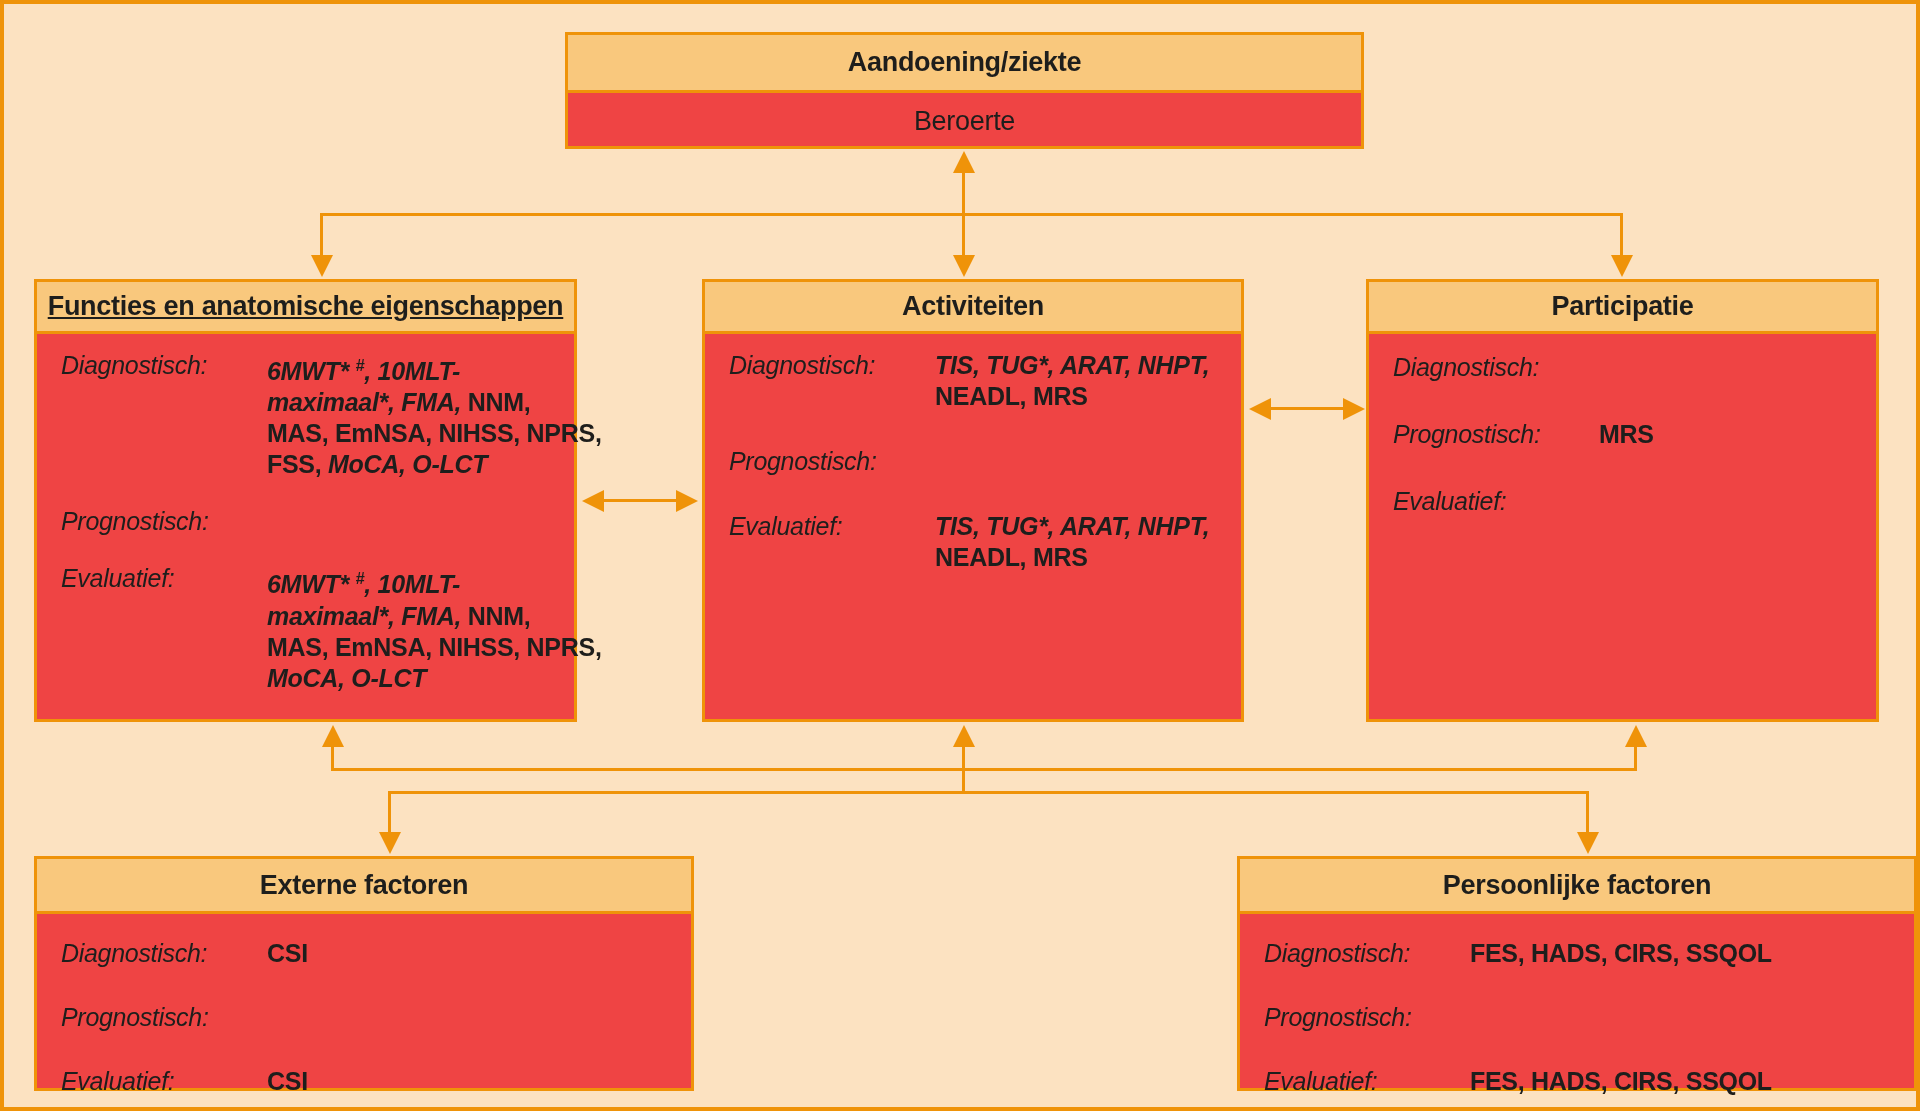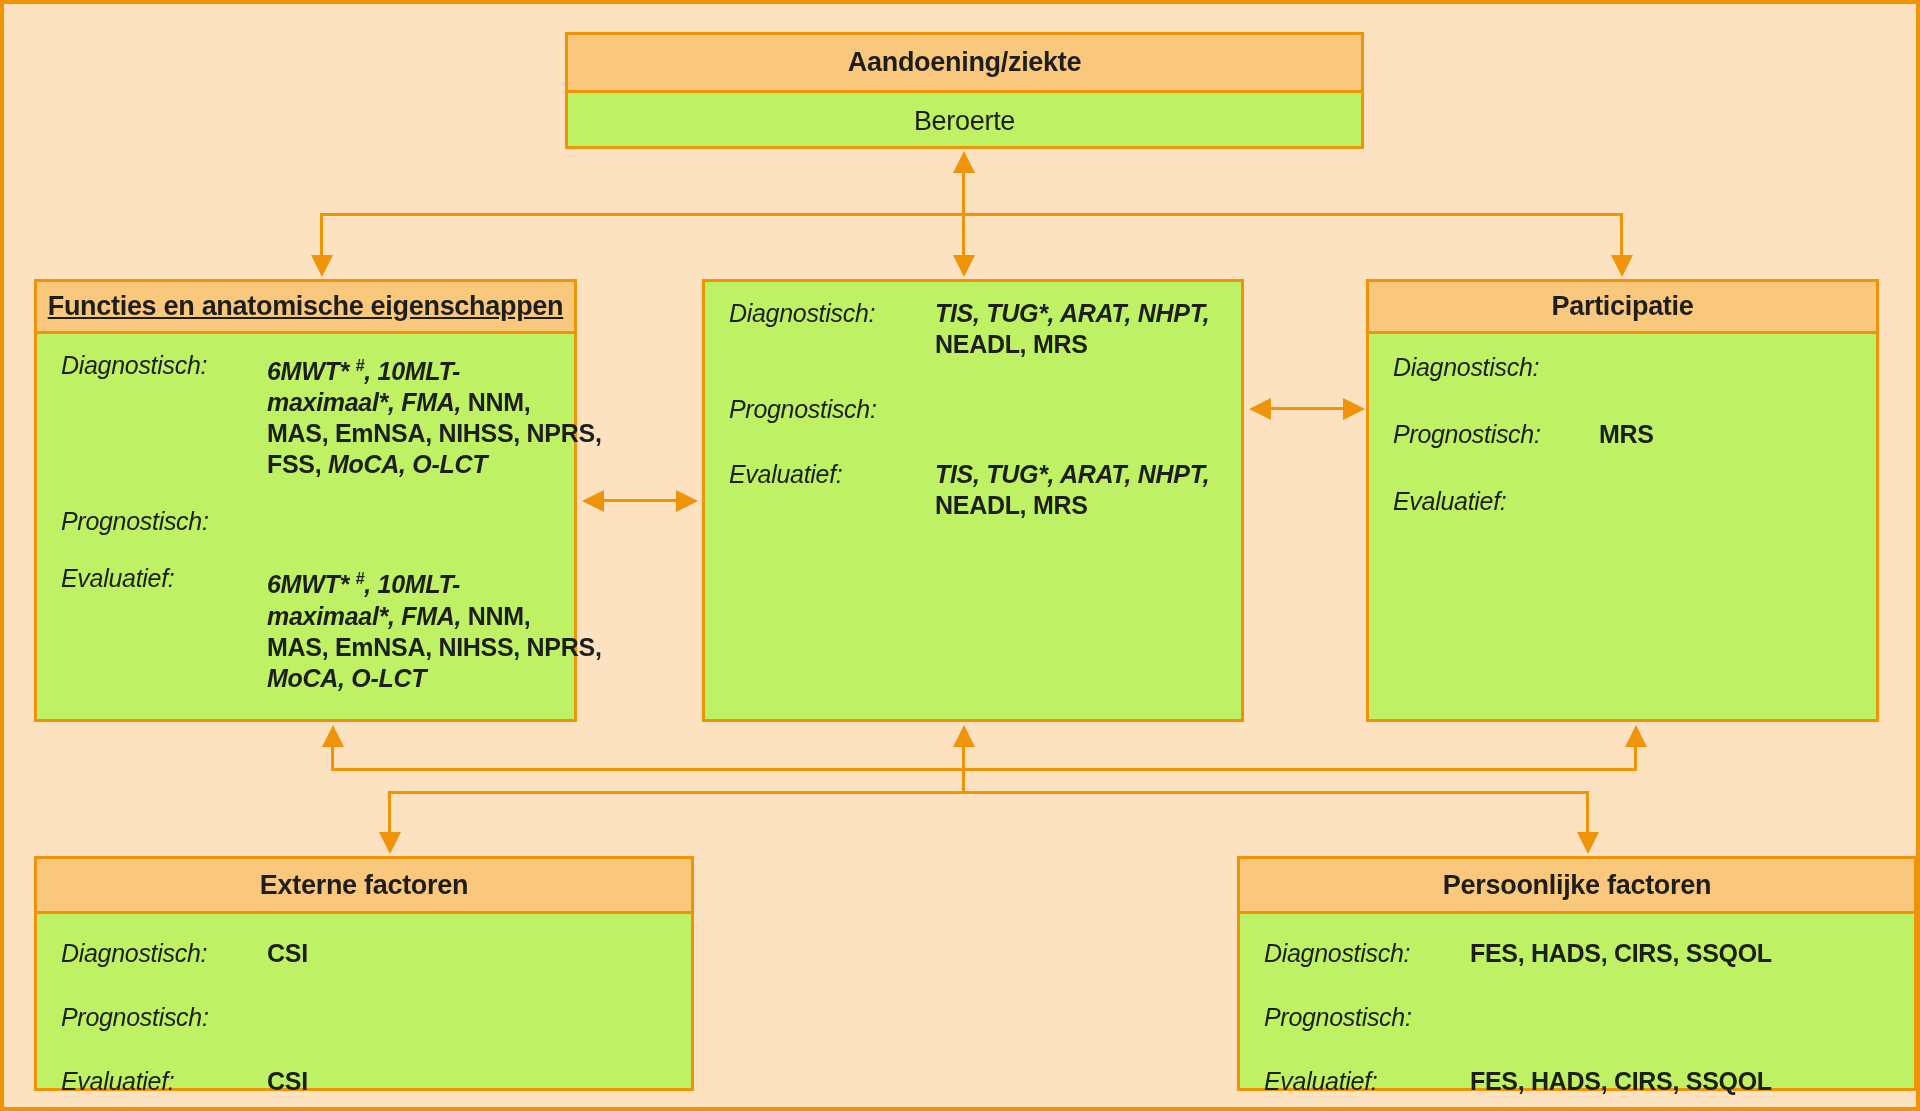--- a/index.html
+++ b/index.html
@@ -3,21 +3,21 @@
 <meta charset="utf-8">
 <style>
   html,body{margin:0;padding:0;background:#fff;}
   #stage{
     position:relative;width:1920px;height:1111px;
     background:#fce2c1;
     border:4px solid #ef9309;box-sizing:border-box;
     font-family:"Liberation Sans", sans-serif;
     color:#1e1e1c;overflow:hidden;letter-spacing:-0.3px;
   }
-  .box{position:absolute;background:#bef264;border:3px solid #ef9309;box-sizing:border-box;}
+  .box{position:absolute;background:#ef4444;border:3px solid #ef9309;box-sizing:border-box;}
   .box-header{
     background:#f9c87d;border-bottom:3px solid #ef9309;
     display:flex;align-items:center;justify-content:center;
     font-weight:bold;font-size:27px;
   }
   .box-body{position:relative;font-size:25px;line-height:31px;}
   .row{display:flex;align-items:flex-start;}
   .lbl{flex:0 0 170px;font-style:italic;}
   .val{font-weight:bold;white-space:nowrap;margin-left:36px;}
   .val .it{font-style:italic;}
@@ -80,20 +80,23 @@
         <span class="lbl">Prognostisch:</span>
       </div>
       <div class="row">
         <span class="lbl">Evaluatief:</span>
         <span class="val"><span class="it">6MWT*</span><span> </span><span class="it sup">#</span><span class="it">, </span><span class="it">10MLT-</span><br><span class="it">maximaal*, FMA,</span><span> NNM,</span><br><span>MAS, EmNSA, NIHSS, NPRS,</span><br><span class="it">MoCA, O-LCT</span></span>
       </div>
     </div>
   </div>
 
   <div class="box b-activiteiten" style="left:698px;top:275px;width:542px;height:443px;">
+    <div class="box-header" style="height:49px;">
+      <span>Activiteiten</span>
+    </div>
     <div class="box-body">
       <div class="row">
         <span class="lbl">Diagnostisch:</span>
         <span class="val"><span class="it">TIS, TUG*, ARAT, NHPT,</span><br><span>NEADL, MRS</span></span>
       </div>
       <div class="row">
         <span class="lbl">Prognostisch:</span>
         <span class="val"></span>
       </div>
       <div class="row">

